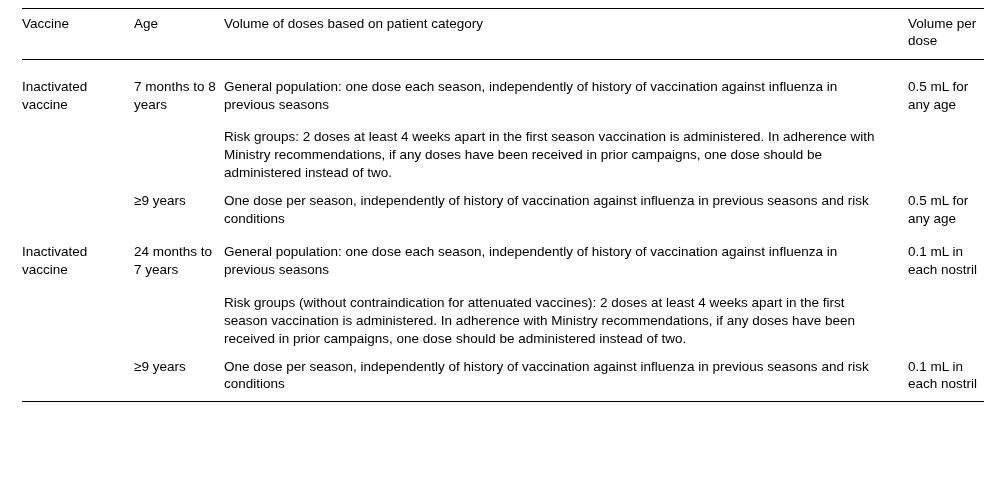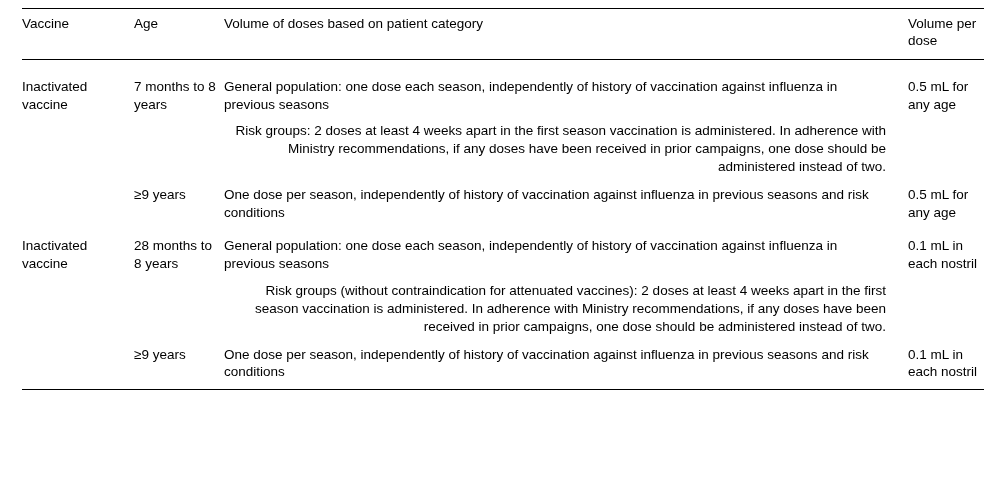--- a/index.html
+++ b/index.html
@@ -72,22 +72,21 @@
     height: 16px;
     padding: 0;
     font-size: 0;
     line-height: 0;
   }
 
   .para {
     margin: 0 0 0 0;
   }
   .para + .para {
-    margin-top: 9px;
-    text-align: right;
+    margin-top: 15px;
   }
   .bottom-rule {
     width: 962px;
     margin-left: 22px;
     border-top: 1.6px solid #000;
     margin-top: 8px;
   }
 </style>
 </head>
 <body>
@@ -130,21 +129,21 @@
 
       <tr class="group-gap">
         <td></td>
         <td></td>
         <td></td>
         <td></td>
       </tr>
 
       <tr>
         <td rowspan="2">Inactivated vaccine</td>
-        <td>28 months to 8 years</td>
+        <td>24 months to 7 years</td>
         <td class="doses">
           <p class="para">General population: one dose each season, independently of history of vaccination against influenza in previous seasons</p>
           <p class="para">Risk groups (without contraindication for attenuated vaccines): 2 doses at least 4 weeks apart in the first season vaccination is administered. In adherence with Ministry recommendations, if any doses have been received in prior campaigns, one dose should be administered instead of two.</p>
         </td>
         <td class="vol">0.1 mL in each nostril</td>
       </tr>
       <tr class="sub-row">
         <td>≥9 years</td>
         <td class="doses">
           <p class="para">One dose per season, independently of history of vaccination against influenza in previous seasons and risk conditions</p>

